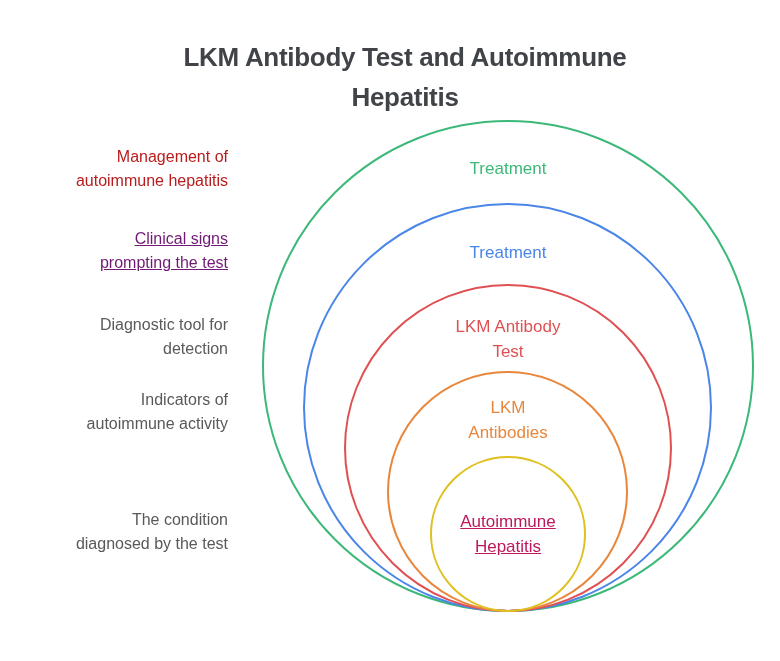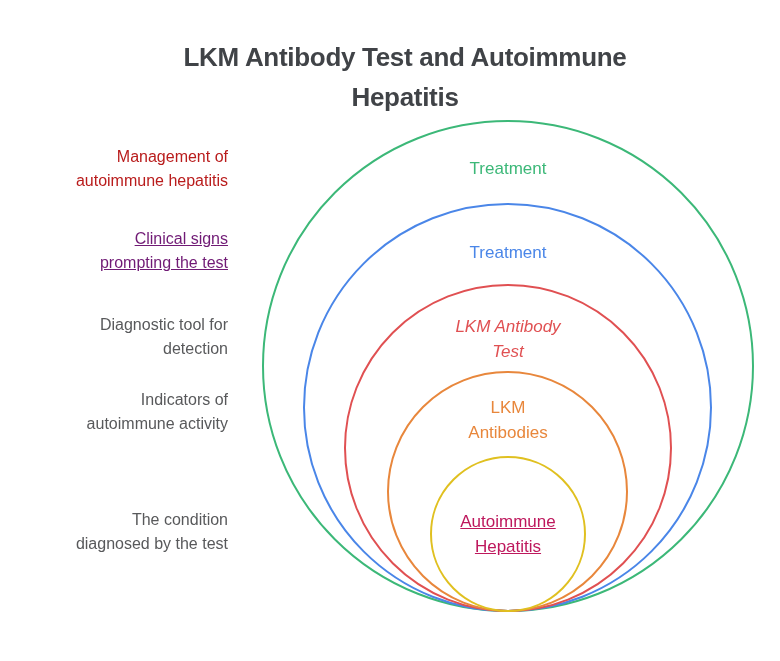--- a/index.html
+++ b/index.html
@@ -69,21 +69,21 @@
 <div>
 
   <div class="circle c0" style="border-color: rgb(60, 184, 120);"></div>
   <div class="circle c1" style="border-color: rgb(74, 134, 232);"></div>
   <div class="circle c2" style="border-color: rgb(224, 80, 82);"></div>
   <div class="circle c3" style="border-color: rgb(232, 135, 60);"></div>
   <div class="circle c4" style="border-color: rgb(224, 192, 32);"></div>
 
   <div class="ring-label l0" style="color: rgb(60, 184, 120);">Treatment</div>
   <div class="ring-label l1" style="color: rgb(74, 134, 232);">Treatment</div>
-  <div class="ring-label l2" style="color: rgb(224, 80, 82); font-style: italic;">LKM Antibody
+  <div class="ring-label l2" style="color: rgb(224, 80, 82);">LKM Antibody
 Test</div>
   <div class="ring-label l3" style="color: rgb(232, 135, 60);">LKM
 Antibodies</div>
   <div class="ring-label l4" style="color: #be185d; text-decoration: underline;">Autoimmune
 Hepatitis</div>
 
   <div class="desc d0" style="color: #b91c1c;">Management of
 autoimmune hepatitis</div>
   <div class="desc d1" style="color: #701a75; text-decoration: underline;">Clinical signs
 prompting the test</div>

